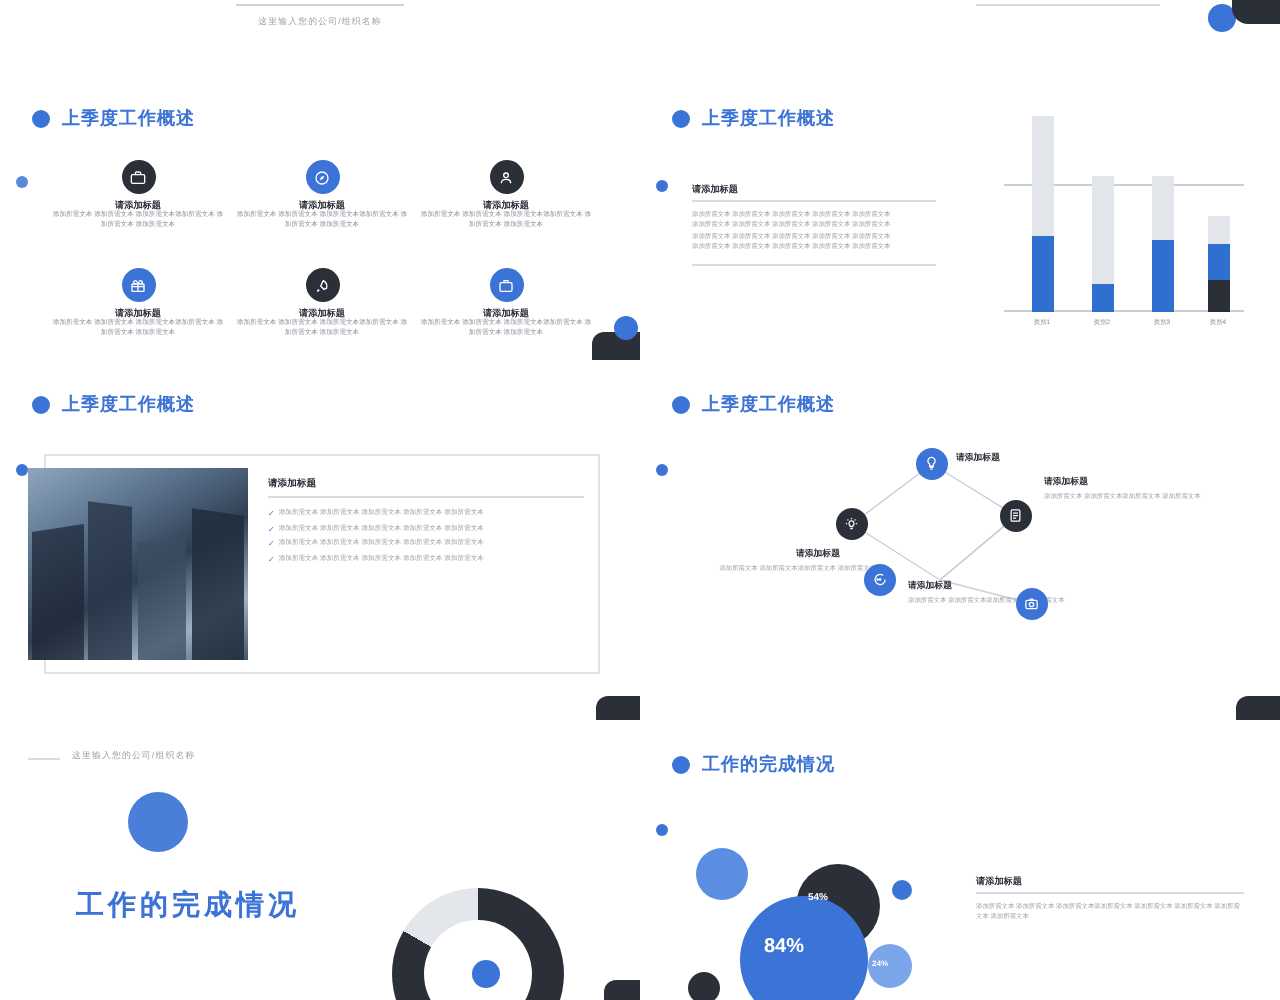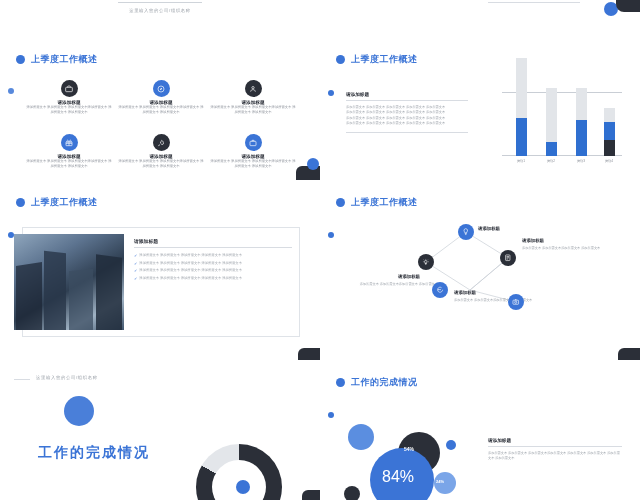--- a/index.html
+++ b/index.html
@@ -137,21 +137,21 @@
   }
   .donut-dark {
     position: absolute; border-radius: 50%;
     background: conic-gradient(#2b2f38 0deg 300deg, #e3e6ea 300deg 360deg);
   }
   .donut-hole {
     position: absolute; border-radius: 50%; background: #fff;
   }
 
   
-  .pct-big { font-size: 16px; font-weight: normal; color: #3b74d6; }
+  .pct-big { font-size: 10px; font-weight: bold; color: #3b74d6; }
   .pct-small { font-size: 5px; font-weight: bold; color: #fff; }
   .bubble { position: absolute; border-radius: 50%; }
   .right-note-head { font-size: 4.6px; font-weight: bold; color: #2b2f38; }
   .right-note-body { font-size: 3.2px; color: #9aa0a8; line-height: 1.55; }
 </style>
 </head>
 <body>
 
 <div class="grid">
 

